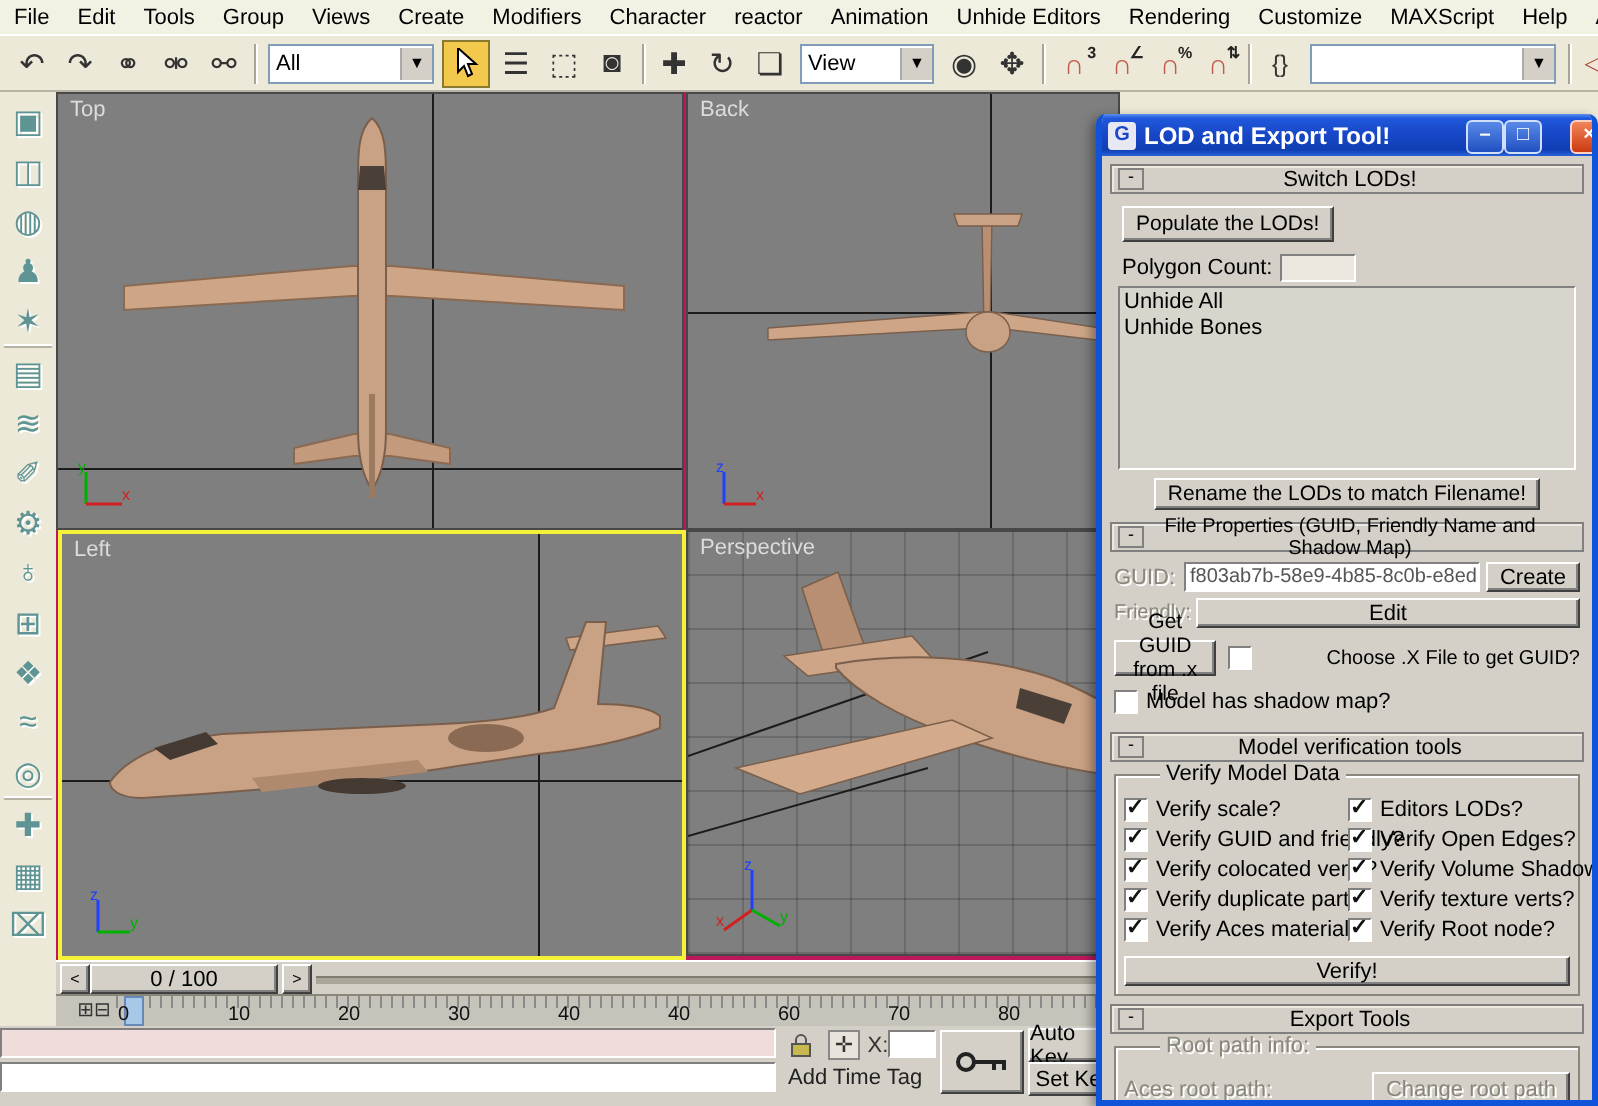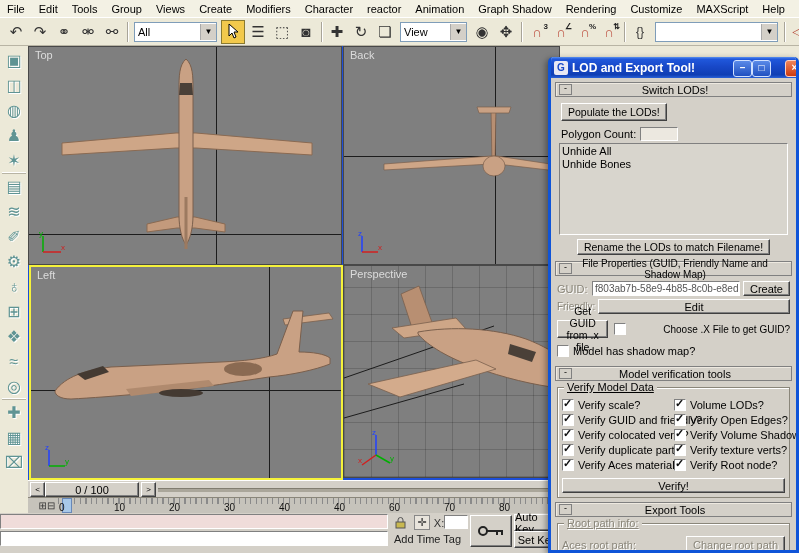--- a/index.html
+++ b/index.html
@@ -26,21 +26,21 @@
   .magnet sup{font-size:8px;color:#222;position:absolute;top:-2px;right:-6px;}
 
   
   .left-toolbar{position:absolute;left:0;top:46px;width:28px;height:462px;background:#ece9d8;
                 display:flex;flex-direction:column;align-items:center;padding-top:2px;box-sizing:border-box;}
   .lt-icon{width:24px;height:25px;display:flex;align-items:center;justify-content:center;
            font-size:16px;color:#5f9494;text-shadow:1px 1px 0 #fff;}
   .lt-icon:nth-child(6),.lt-icon:nth-child(15){border-top:1px solid #b8b4a4;box-shadow:0 -1px 0 #fff;}
 
   
-  .viewports{position:absolute;left:28px;top:46px;width:530px;height:434px;background:#1d4ed8;}
+  .viewports{position:absolute;left:28px;top:46px;width:530px;height:434px;background:#be185d;}
   .vp{position:absolute;background:#7f7f7f;border:1px solid #484848;overflow:hidden;}
   .vp.active{border:2px solid #f5f23a;}
   .vp-label{position:absolute;left:6px;top:2px;color:#dcdcdc;font-size:11px;z-index:5;}
   .xline{position:absolute;background:#1c1c1c;z-index:1;}
   .vp-persp{background-image:
       repeating-linear-gradient(0deg, rgba(0,0,0,0.16) 0 1px, transparent 1px 27px),
       repeating-linear-gradient(90deg, rgba(0,0,0,0.16) 0 1px, transparent 1px 27px);}
   .plane-svg{position:absolute;left:0;top:0;z-index:2;}
   .tripod{position:absolute;left:8px;bottom:6px;z-index:4;}
 
@@ -101,21 +101,21 @@
        box-shadow:inset -1px -1px 0 #808080;font-size:11px;font-family:"Liberation Sans",sans-serif;
        display:inline-flex;align-items:center;justify-content:center;padding:0 6px;}
   .btn:disabled,.btn.disabled{color:#8a867a;text-shadow:1px 1px 0 #fff;}
   .row{display:flex;align-items:center;margin:4px 2px;}
   .field{background:#fff;border:1px solid;border-color:#808080 #fff #fff #808080;box-sizing:border-box;
          font-size:10px;color:#555;padding:1px 2px;white-space:nowrap;overflow:hidden;}
   .listbox{height:88px;background:#d8d5cd;border:1px solid;border-color:#808080 #fff #fff #808080;
            margin:2px 4px;padding:1px 2px;overflow:hidden;}
   .listbox .list-item{font-size:11px;color:#000;line-height:13px;}
   .group{border:1px solid #8a867a;box-shadow:1px 1px 0 #fff inset;margin:6px 2px 4px 2px;position:relative;padding:8px 4px 4px 4px;}
-  .group-label{position:absolute;top:-7px;left:6px;background:#d4d0c8;padding:0 3px;font-size:11px;text-decoration:underline;}
+  .group-label{position:absolute;top:-7px;left:22px;background:#d4d0c8;padding:0 3px;font-size:11px;}
   .cb-row{display:flex;align-items:center;margin:3px 0;}
   .cb{width:12px;height:12px;background:#fff;border:1px solid;border-color:#808080 #fff #fff #808080;
       box-sizing:border-box;margin-right:4px;position:relative;flex:0 0 auto;}
   .cb.checked::before{content:"✓";position:absolute;left:0px;top:-3px;font-size:11px;font-weight:bold;color:#111;}
   .cb-label{font-size:11px;white-space:nowrap;}
   .gray{color:#8a867a;text-shadow:1px 1px 0 #fff;}
 </style>
 </head>
 <body>
 
@@ -125,21 +125,21 @@
       <span class="menu-item">File</span>
       <span class="menu-item">Edit</span>
       <span class="menu-item">Tools</span>
       <span class="menu-item">Group</span>
       <span class="menu-item">Views</span>
       <span class="menu-item">Create</span>
       <span class="menu-item">Modifiers</span>
       <span class="menu-item">Character</span>
       <span class="menu-item">reactor</span>
       <span class="menu-item">Animation</span>
-      <span class="menu-item">Graph Shadow</span>
+      <span class="menu-item">Unhide Editors</span>
       <span class="menu-item">Rendering</span>
       <span class="menu-item">Customize</span>
       <span class="menu-item">MAXScript</span>
       <span class="menu-item">Help</span>
       <span class="menu-item">Aces Tools</span>
     </div>
 
   <div class="toolbar">
     <span style="display:flex;">
         <span class="tb-icon">↶</span>
@@ -437,21 +437,21 @@
               <span class="cb-label">Verify duplicate parts?</span>
             </label>
               <label class="cb-row">
               <span class="cb checked"></span>
               <span class="cb-label">Verify Aces materials?</span>
             </label>
             </div>
           <div style="flex:1;">
               <label class="cb-row">
               <span class="cb checked"></span>
-              <span class="cb-label">Volume LODs?</span>
+              <span class="cb-label">Editors LODs?</span>
             </label>
               <label class="cb-row">
               <span class="cb checked"></span>
               <span class="cb-label">Verify Open Edges?</span>
             </label>
               <label class="cb-row">
               <span class="cb checked"></span>
               <span class="cb-label">Verify Volume Shadow?</span>
             </label>
               <label class="cb-row">

